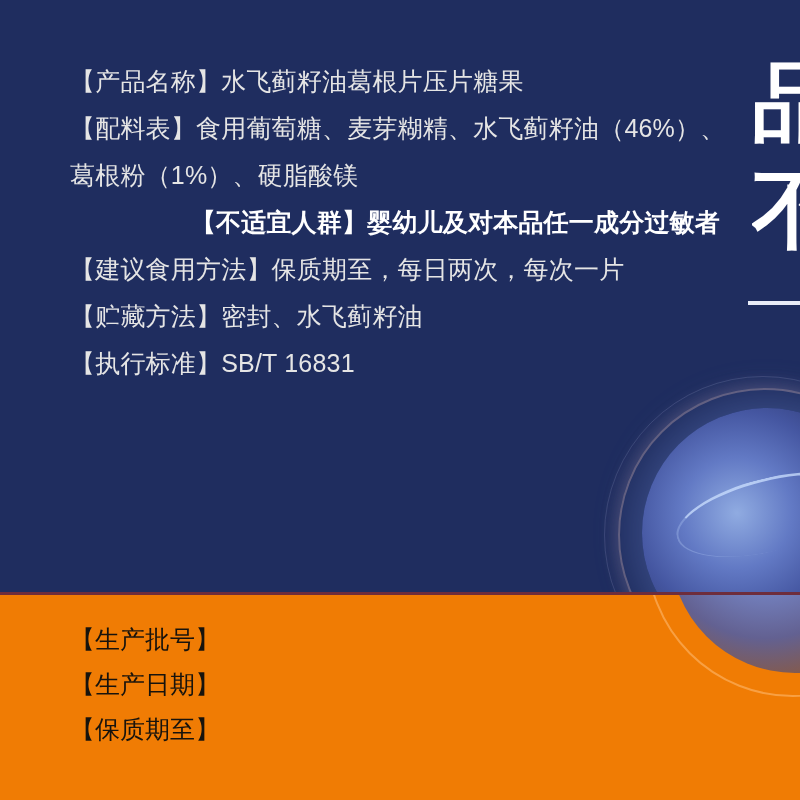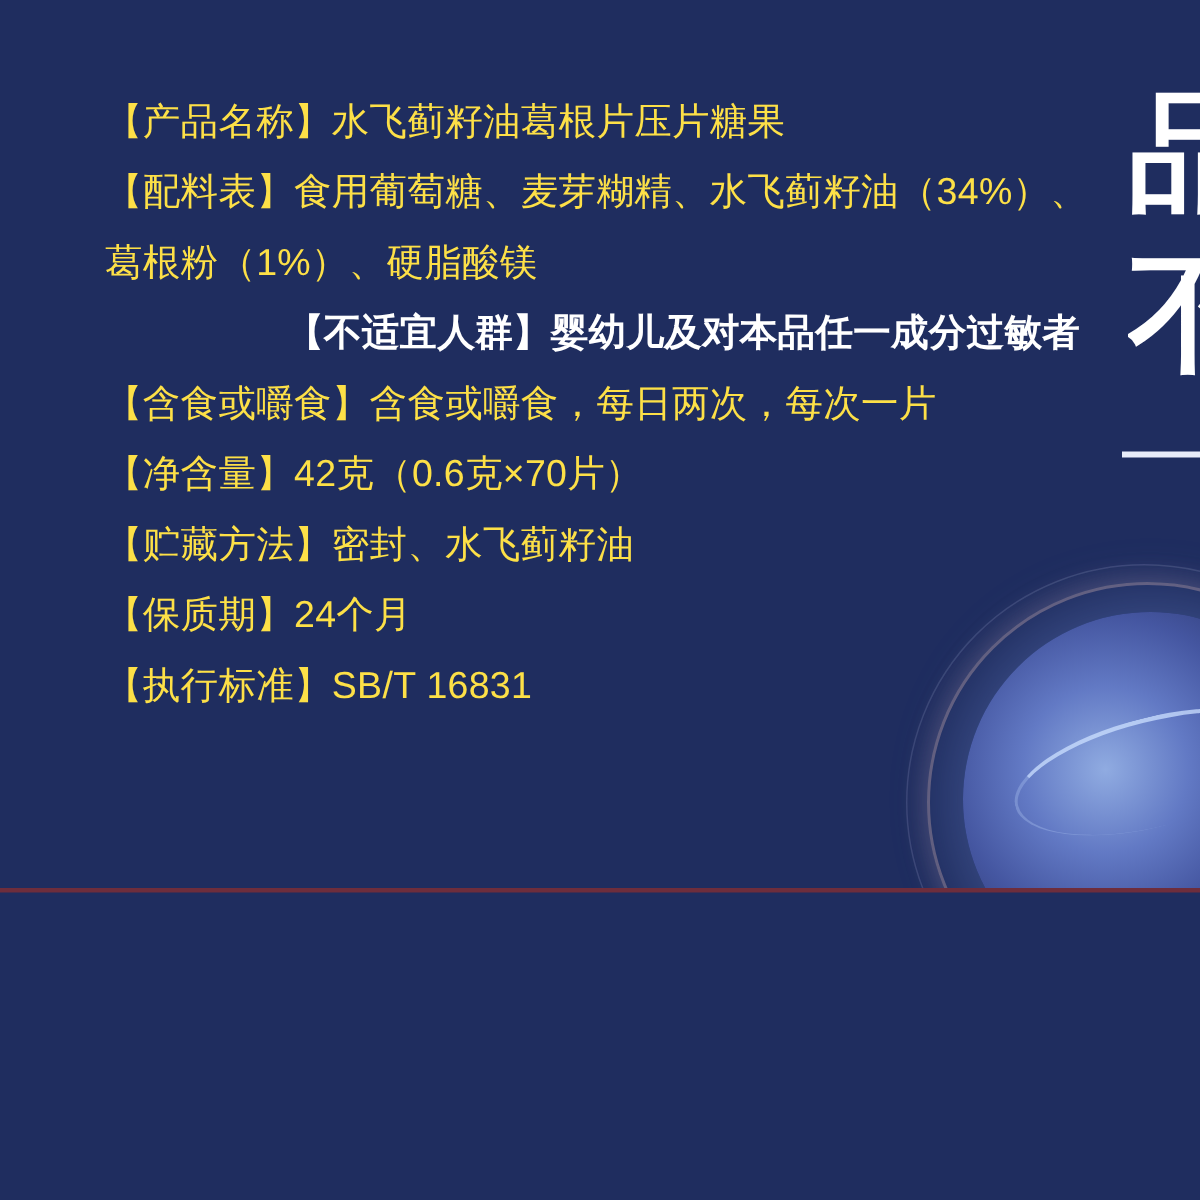--- a/index.html
+++ b/index.html
@@ -80,21 +80,21 @@
   }
 
   
   .spec-list {
     position: absolute;
     left: 70px;
     top: 58px;
     width: 650px;
   }
   .spec-line {
-    color: #fde047;
+    color: #e5e5e5;
     font-size: 25px;
     line-height: 47px;
     white-space: nowrap;
     letter-spacing: 0.2px;
   }
   .spec-line.is-bold {
     font-weight: bold;
     color: #ffffff;
     text-align: right;
   }
@@ -186,34 +186,42 @@
 
   <div class="navy-panel">
 
     <div class="orb-ring-2"></div>
     <div class="orb-ring"></div>
     <div class="orb"></div>
     <div class="orb-arc"></div>
 
     <div class="spec-list">
       <div class="spec-line">【产品名称】水飞蓟籽油葛根片压片糖果</div>
-      <div class="spec-line">【配料表】食用葡萄糖、麦芽糊精、水飞蓟籽油（34%）、</div>
+      <div class="spec-line">【配料表】食用葡萄糖、麦芽糊精、水飞蓟籽油（46%）、</div>
       <div class="spec-line">葛根粉（1%）、硬脂酸镁</div>
       <div class="spec-line is-bold">【不适宜人群】婴幼儿及对本品任一成分过敏者</div>
-      <div class="spec-line">【含食或嚼食】含食或嚼食，每日两次，每次一片</div>
-      <div class="spec-line">【净含量】42克（0.6克×70片）</div>
+      <div class="spec-line">【建议食用方法】保质期至，每日两次，每次一片</div>
       <div class="spec-line">【贮藏方法】密封、水飞蓟籽油</div>
-      <div class="spec-line">【保质期】24个月</div>
       <div class="spec-line">【执行标准】SB/T 16831</div>
     </div>
 
     <div class="headline-crop">
       <div class="hl">品</div>
       <div class="hl">不</div>
     </div>
     <div class="headline-rule"></div>
 
   </div>
 
   <div class="divider-line"></div>
 
+  <div class="orange-panel">
+    <div class="orb-bleed-ring"></div>
+    <div class="orb-bleed"></div>
+
+    <div class="batch-list">
+      <div class="batch-line">【生产批号】</div>
+      <div class="batch-line">【生产日期】</div>
+      <div class="batch-line">【保质期至】</div>
+    </div>
+  </div>
 
 </div>
 
 </body></html>

